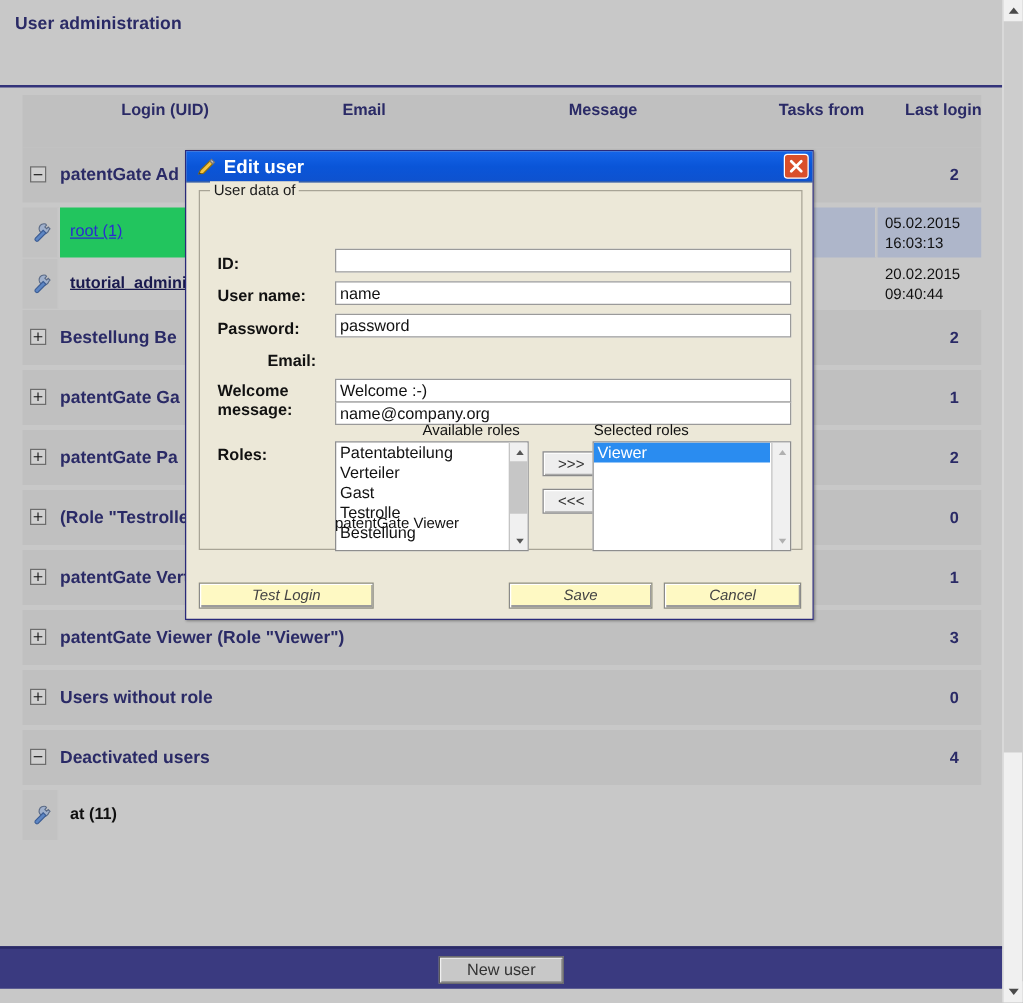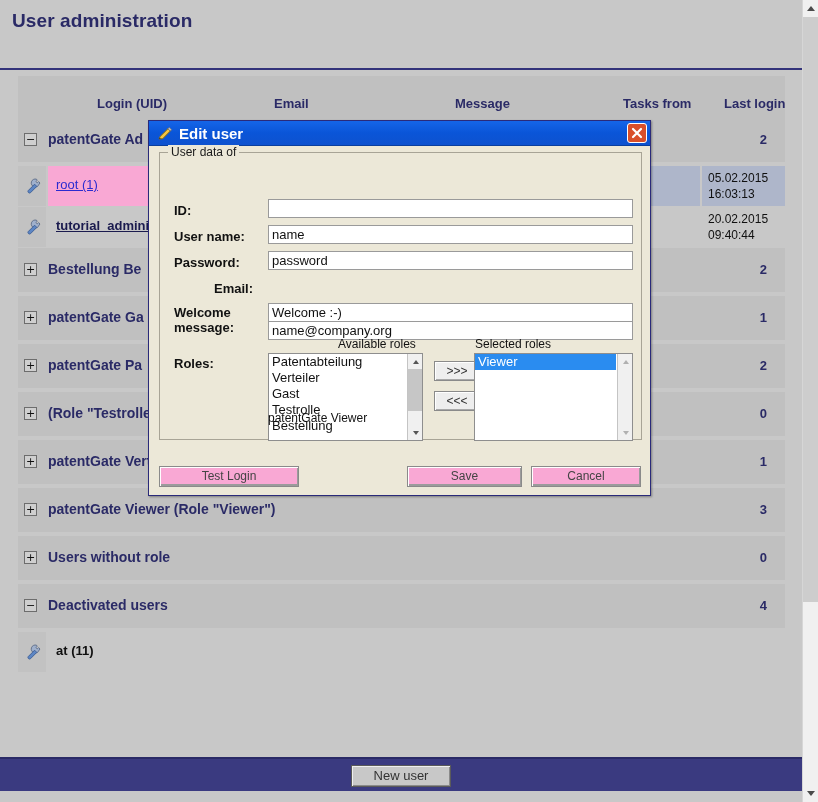--- a/index.html
+++ b/index.html
@@ -15,35 +15,35 @@
 
   
   #content {
     position: absolute; left: 0; top: 0; width: 802px; height: 802px;
     background: #c8c8c8; overflow: hidden;
   }
 
   
   .page-title {
     position: absolute; left: 12px; top: 10px;
-    font-size: 19px; font-weight: bold; color: #2a2a66;
+    font-size: 14px; font-weight: bold; color: #2a2a66;
     letter-spacing: .1px;
   }
   .title-rule {
     position: absolute; left: 0; top: 68px; width: 802px; height: 2px;
     background: #33337a;
   }
 
   
   .tbl { position: absolute; left: 18px; top: 76px; width: 767px; }
   .colhead {
     position: relative; height: 42px; background: #c0c0c0;
     color: #2a2a66; font-weight: bold; font-size: 13px;
   }
-  .colhead span { position: absolute; top: 20px; white-space: nowrap; padding-left: 12px; }
+  .colhead span { position: absolute; top: 4px; white-space: nowrap; padding-left: 12px; }
   .ch-login { left: 67px; }
   .ch-email { left: 244px; }
   .ch-msg   { left: 425px; }
   .ch-tasks { left: 593px; }
   .ch-last  { left: 694px; }
 
   .grp {
     position: relative; height: 44px; background: #c0c0c0;
     margin-bottom: 4px;
   }
@@ -193,25 +193,26 @@
     box-shadow: inset 1px 1px 0 #fff, inset -1px -1px 0 #a9a9a9;
     font-size: 12px; color: #333; text-align: center; line-height: 18px;
     cursor: pointer;
   }
   .rolehint {
     position: absolute; left: 108px; top: 258px;
     font-size: 12px; color: #111;
   }
 
   .dlgbtn {
-    position: absolute; height: 21px; background: #f9a8d4;
+    position: absolute; height: 21px; background: #fef9c3;
     border: 1px solid #8a8a8a;
     box-shadow: inset 1px 1px 0 #fff, inset -1px -2px 0 #9b9b9b;
     font-size: 12px; color: #444; text-align: center; line-height: 19px;
     cursor: pointer;
+    font-style: italic;
   }
   .btn-test { left: 10px; top: 345px; width: 140px; }
   .btn-save { left: 258px; top: 345px; width: 115px; }
   .btn-cancel { left: 382px; top: 345px; width: 110px; }
 </style>
 </head>
 <body>
 
 <div id="page">
 
@@ -236,21 +237,21 @@
             <span class="gname">patentGate Ad</span>
             <span class="gcount">2</span>
           </div>
           <div class="urow">
             <div class="cell c-ico">
               <span class="wrench"><svg width="18" height="18" viewBox="0 0 18 18">
                   <path d="M12.5 2.2 a4 4 0 1 0 2.6 4.9 L16 6 l-1.4-1.4 -1.3 1.3 -1.4-1.4 1.3-1.3z" fill="#9fb0cc" stroke="#5a6a86" stroke-width="0.9"></path>
                   <path d="M10.6 7.2 L4.2 13.6 a1.6 1.6 0 0 0 2.2 2.2 L12.8 9.4 z" fill="#5d86c4" stroke="#3c5d94" stroke-width="0.9"></path>
                 </svg></span>
             </div>
-            <div class="cell c-login" style="background:#f9a8d4">
+            <div class="cell c-login" style="background:#22c55e">
               <span class="ulink blue" style="">root (1)</span>
             </div>
             <div class="cell c-email" style="background:#aeb6ca"></div>
             <div class="cell c-msg" style="background:#aeb6ca"></div>
             <div class="cell c-last" style="background:#aeb6ca">
               <span class="udate">05.02.2015<br>16:03:13</span>
             </div>
           </div>
           <div class="urow">
             <div class="cell c-ico">

